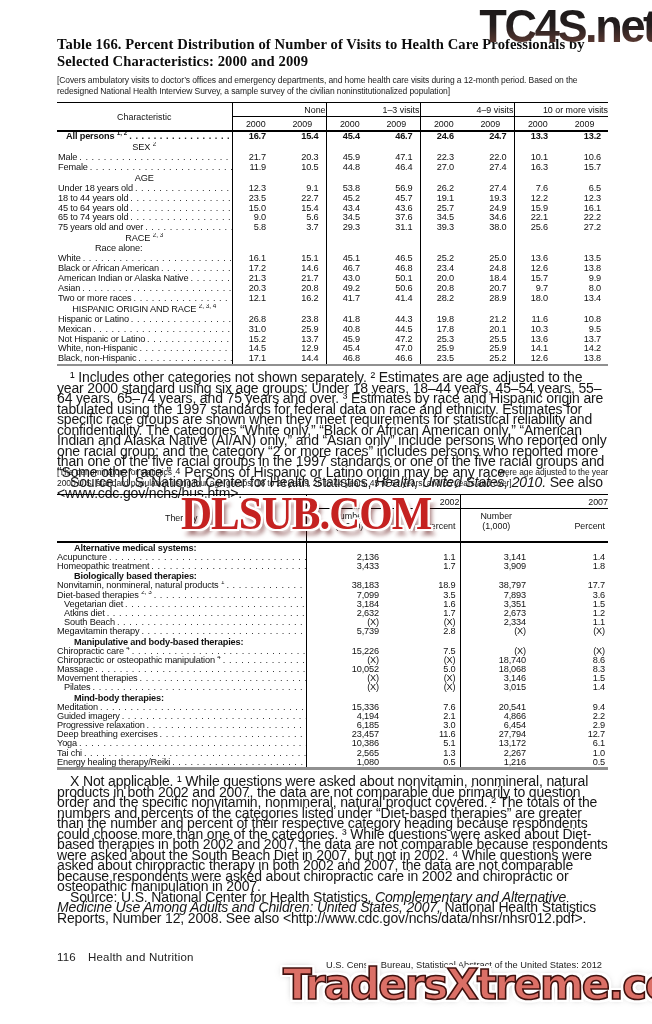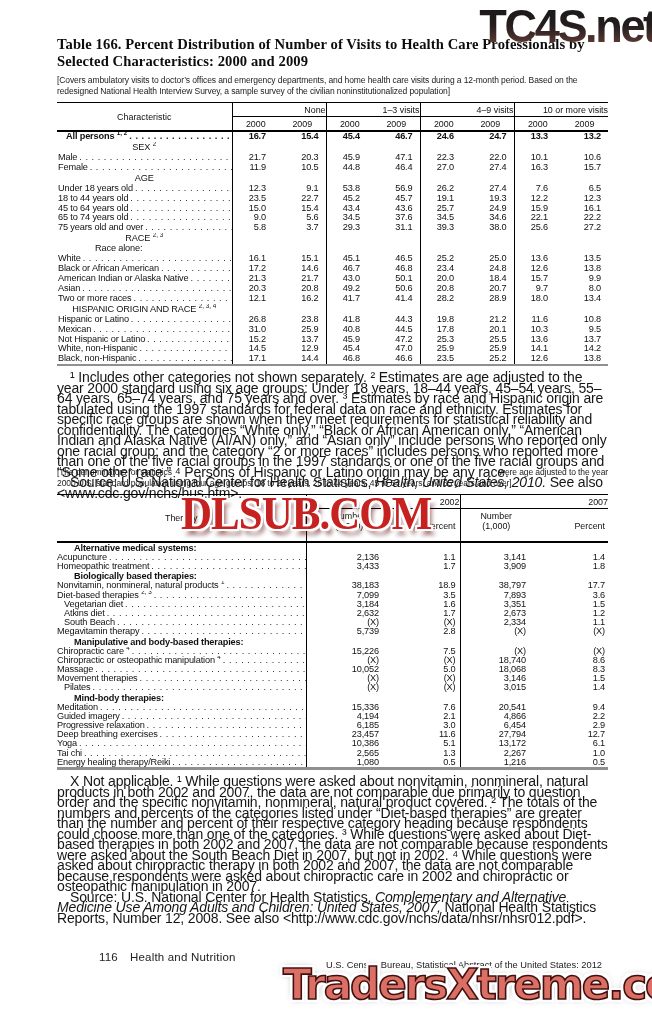--- a/index.html
+++ b/index.html
@@ -48,21 +48,21 @@
   #t167 td.lblcell.section{text-align:left;padding-left:17px;font-weight:bold;height:10px;line-height:10px;}
   td.lblcell.plain{text-align:left;padding-left:38px;}
   sup{font-size:6.3px;line-height:0;vertical-align:4px;letter-spacing:0;}
 
   .fine{font-size:14px;line-height:10.5px;letter-spacing:-.15px;margin-top:6px;color:#151515;}
   .fine p{margin:0;text-indent:13px;}
   .src{margin-top:0;}
   .it{font-style:italic;}
 
   .footer-left{position:absolute;left:57px;top:951px;font-size:11.5px;letter-spacing:.2px;color:#222;}
-  .footer-left .pgnum{margin-right:12px;margin-left:42px;}
+  .footer-left .pgnum{margin-right:12px;}
   .footer-right{position:absolute;right:50px;top:960px;font-size:9.3px;color:#222;}
 
   
   .wm{position:absolute;white-space:nowrap;pointer-events:none;}
   .wm-top{top:-2px;right:-4px;font-family:"Liberation Sans",sans-serif;font-weight:bold;
           font-size:47px;letter-spacing:-2.5px;transform:scaleX(.96);transform-origin:right top;
           background:linear-gradient(180deg,#161616 0%,#241e1e 50%,#53352f 78%,#7d534a 100%);
           -webkit-background-clip:text;background-clip:text;color:transparent;}
   .wm-mid{top:487px;left:181px;font-family:"Liberation Serif",serif;font-weight:900;
           font-size:43px;letter-spacing:-1px;transform:scaleY(1.08);transform-origin:left top;

